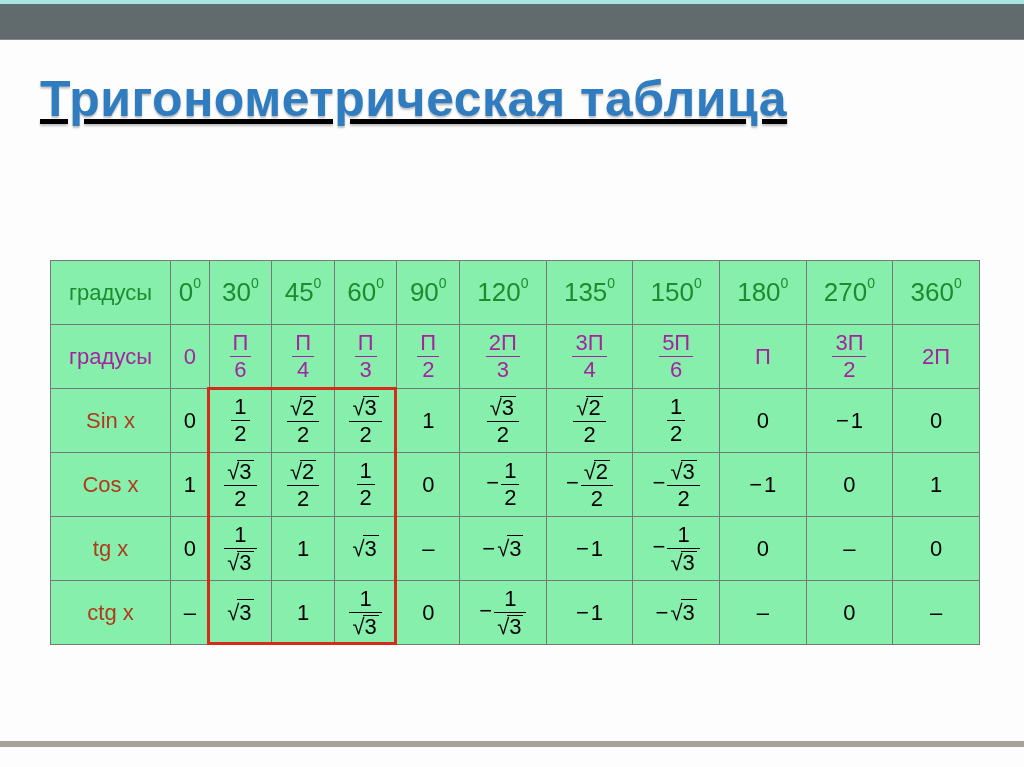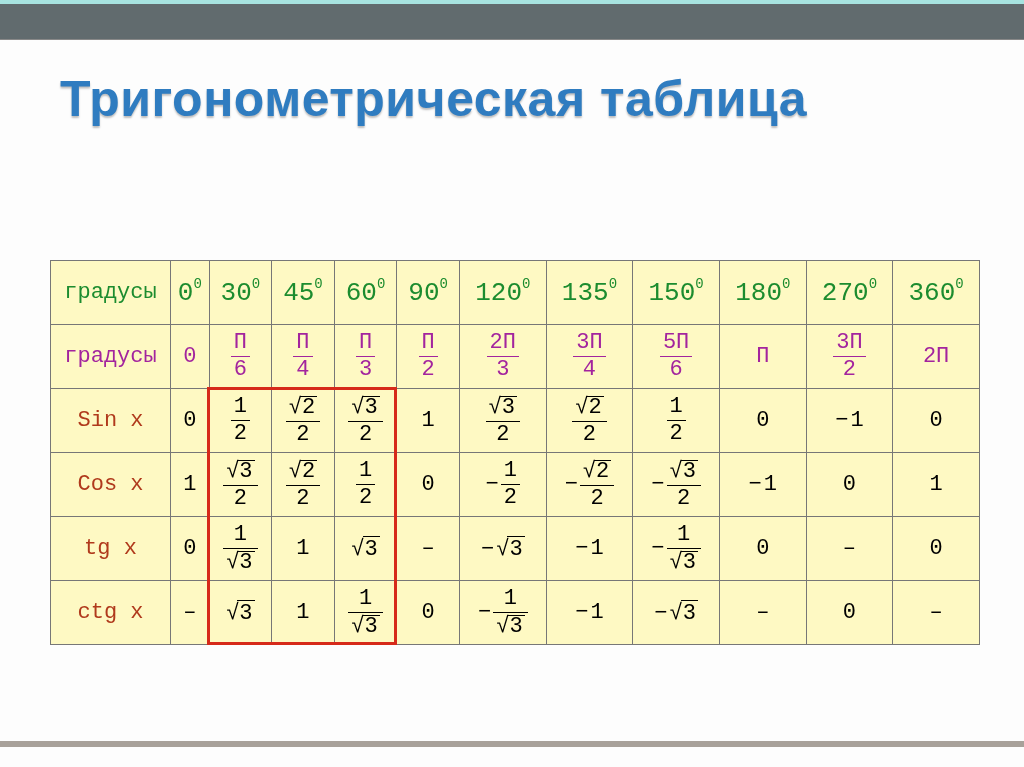--- a/index.html
+++ b/index.html
@@ -18,40 +18,40 @@
     border-bottom: 1px solid #888;
     position: relative;
   }
   .topbar::before, .topbar::after {
     content: "";
     position: absolute;
     left: 0; right: 0;
     height: 1px;
   }
   .title-wrap {
-    padding: 30px 40px 0 60px;
+    padding: 30px 40px 0 40px;
+    text-decoration: underline;
   }
   .title {
     font-size: 50px;
     font-weight: bold;
     color: #2f7cc0;
     text-shadow: 0 2px 2px rgba(0,0,0,0.25);
     letter-spacing: 0.5px;
   }
   .table-wrap {
     position: absolute;
     top: 260px;
     left: 50px;
     width: 930px;
   }
   table {
     border-collapse: collapse;
     width: 100%;
-    background: #fef9c3;
-    font-family: Liberation Mono, monospace;
+    background: #86efac;
   }
   td, th {
     border: 1px solid #777;
     text-align: center;
     vertical-align: middle;
     height: 64px;
     font-size: 22px;
     position: relative;
   }
   .row-hdr {

